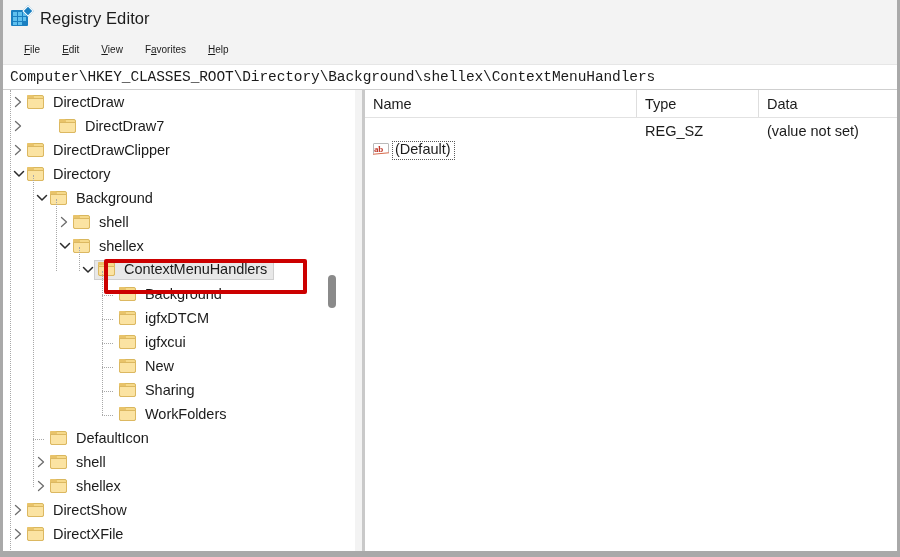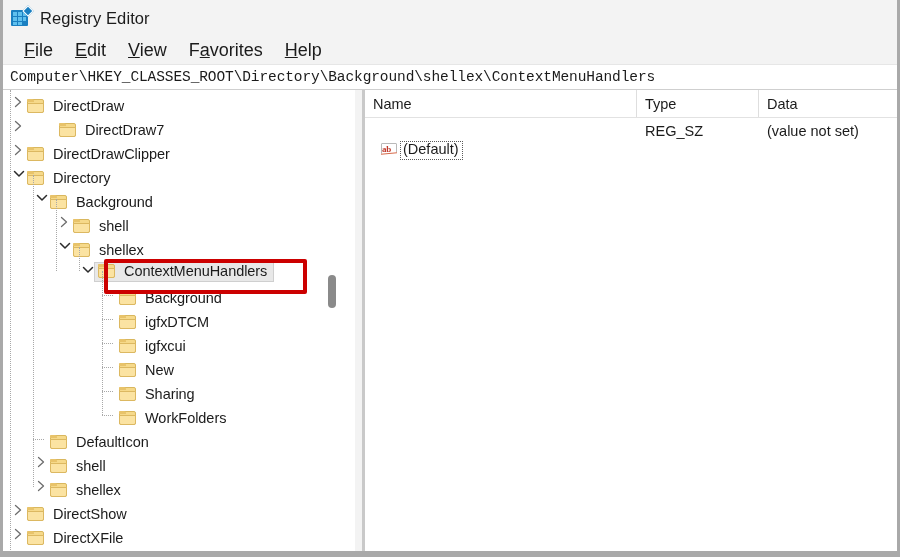--- a/index.html
+++ b/index.html
@@ -77,21 +77,21 @@
   #menu-bar {
     height: 28px;
     min-height: 28px;
     background: #f3f3f3;
     display: flex;
     align-items: center;
     padding-left: 10px;
     box-sizing: border-box;
   }
   .menu-item {
-    font-size: 18px;
+    font-size: 10px;
     color: #1b1b1b;
     padding: 0 11px;
     white-space: nowrap;
     cursor: default;
     line-height: 1;
   }
   .menu-item .accel {
     text-decoration: underline;
     text-underline-offset: 1px;
   }
@@ -136,21 +136,21 @@
   #tree-scroll-area {
     position: absolute;
     left: 0; top: 0;
     width: 336px;
     height: 100%;
     overflow: hidden;
   }
   .tree-row {
     height: 24px;
     display: flex;
-    align-items: flex-end;
+    align-items: center;
     position: relative;
     white-space: nowrap;
     cursor: default;
   }
   .chevron {
     width: 17px;
     min-width: 17px;
     height: 24px;
     position: relative;
     flex: 0 0 auto;
@@ -288,21 +288,21 @@
     cursor: default;
   }
   .cell {
     font-size: 14.5px;
     color: #1b1b1b;
     display: flex;
     align-items: center;
     box-sizing: border-box;
     white-space: nowrap;
   }
-  .cell-name { width: 272px; min-width: 272px; padding-left: 16px; margin-top: 39px; }
+  .cell-name { width: 272px; min-width: 272px; padding-left: 8px; margin-top: 39px; }
   .cell-type { width: 122px; min-width: 122px; padding-left: 8px; }
   .cell-data { flex: 1 1 auto; padding-left: 8px; }
 
   .name-focus {
     border: 1px dotted #5a5a5a;
     padding: 0 3px 1px 2px;
     margin-left: 2px;
     line-height: 1.1;
   }
 

